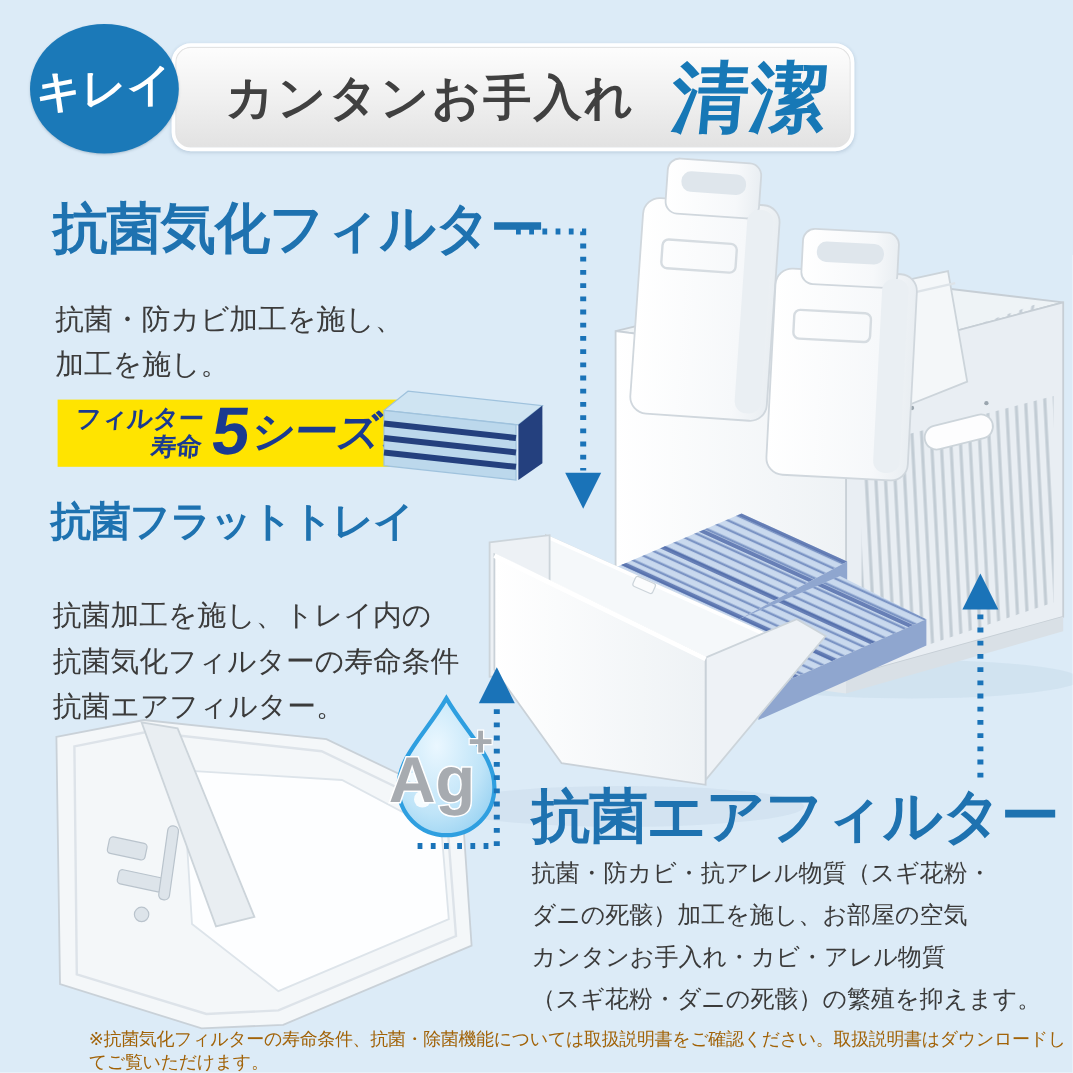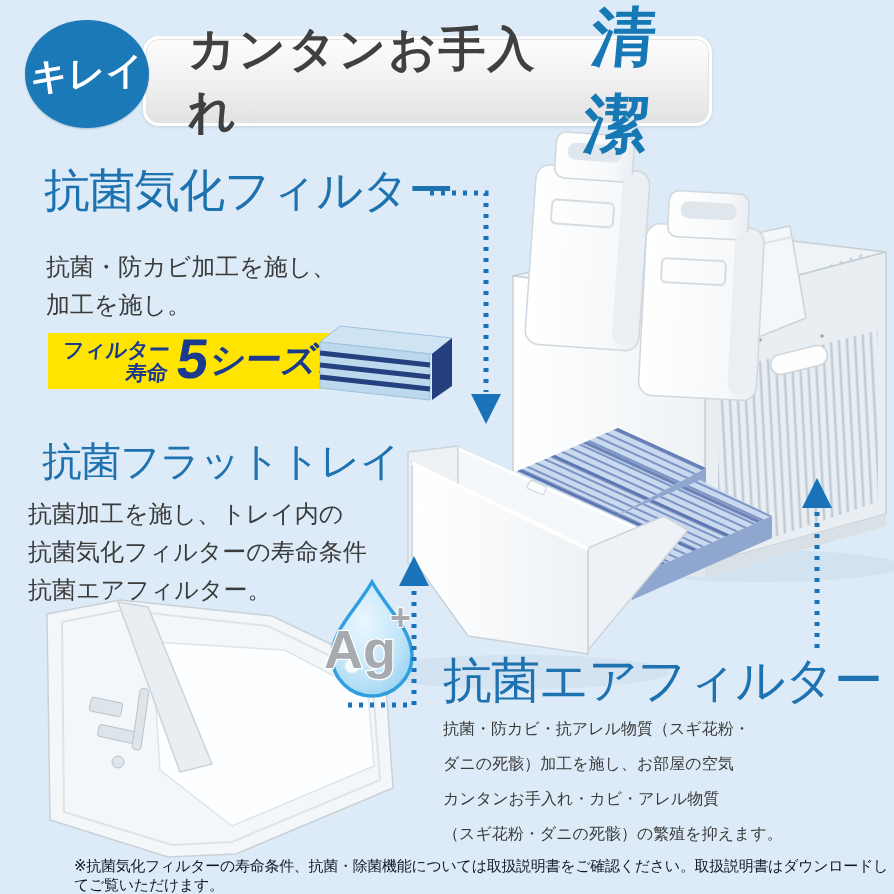--- a/index.html
+++ b/index.html
@@ -5,47 +5,47 @@
   html,body{margin:0;padding:0;}
   body{font-family:"Liberation Sans","DejaVu Sans",sans-serif;}
   .stage{position:relative;width:894px;height:894px;background:#dcebf7;overflow:hidden;}
   .layer{position:absolute;left:0;top:0;width:894px;height:894px;}
   
   .header-bar{position:absolute;left:143px;top:36px;width:569px;height:90px;
     background:linear-gradient(180deg,#fdfdfd 0%,#efefef 55%,#e2e2e2 100%);
     border:3px solid #ffffff;border-radius:16px;
     box-shadow:0 1px 3px rgba(60,90,120,.18), inset 0 0 0 1px #e3e3e3;
     display:flex;align-items:center;padding-left:42px;box-sizing:border-box;z-index:3;}
-  .header-title{font-size:47px;font-weight:bold;color:#404040;letter-spacing:2px;font-family:Liberation Mono, monospace;}
+  .header-title{font-size:40px;font-weight:bold;color:#404040;letter-spacing:2px;font-family:Liberation Mono, monospace;}
   .header-highlight{font-size:64px;font-weight:900;color:#1778b6;margin-left:30px;
     transform:skewX(-5deg);letter-spacing:1px;}
   .header-badge{position:absolute;left:25px;top:20px;width:124px;height:108px;border-radius:50%;
     background:#1b79b8;display:flex;align-items:center;justify-content:center;z-index:4;
     box-shadow:0 1px 2px rgba(40,70,100,.25);}
   .header-badge span{color:#ffffff;font-size:37px;font-weight:900;transform:rotate(-4deg) skewX(-4deg);}
   
-  .sec-heading{position:absolute;font-weight:400;color:#1e72b0;letter-spacing:-1px;z-index:3;}
+  .sec-heading{position:absolute;font-weight:700;color:#1e72b0;letter-spacing:-1px;z-index:3;}
   .h1{left:44px;top:160px;font-size:46px;}
-  .h2{left:42px;top:434px;font-size:40px;}
+  .h2{left:42px;top:412px;font-size:34px;}
   .h3{left:443px;top:648px;font-size:49px;}
   .body-text{position:absolute;color:#3b3b3b;z-index:3;}
   .b1{left:46px;top:224px;font-size:24px;line-height:38px;margin-top:24px;}
-  .b2{left:28px;top:495px;font-size:24px;line-height:38px;}
-  .b3{left:443px;top:711px;font-size:16px;line-height:35px;}
+  .b2{left:44px;top:495px;font-size:24px;line-height:38px;}
+  .b3{left:443px;top:711px;font-size:20px;line-height:35px;}
   
   .life-banner{position:absolute;left:48px;top:333px;width:316px;height:56px;background:#ffe400;
     z-index:1;display:flex;align-items:center;padding-left:14px;box-sizing:border-box;}
   .life-label{display:flex;flex-direction:column;align-items:flex-end;color:#1a3a90;
     font-weight:900;font-size:21px;line-height:23px;transform:skewX(-5deg);margin-right:8px;}
   .life-number{font-size:56px;font-weight:900;color:#1a3a90;line-height:52px;
     transform:skewX(-7deg);margin-top:-4px;}
   .life-unit{font-size:36px;font-weight:900;color:#1a3a90;transform:skewX(-7deg);
     align-self:flex-end;margin-bottom:4px;margin-left:2px;letter-spacing:-1px;}
   
-  .footer-note{position:absolute;left:74px;top:857px;font-size:15px;color:#0f172a;z-index:3;letter-spacing:-0.3px;}
+  .footer-note{position:absolute;left:74px;top:857px;font-size:15px;color:#a16207;z-index:3;letter-spacing:-0.3px;}
   svg{display:block;}
 </style>
 </head>
 <body>
 
 <div class="stage">
 
   <div class="life-banner">
     <div class="life-label">
       <span>フィルター</span>

